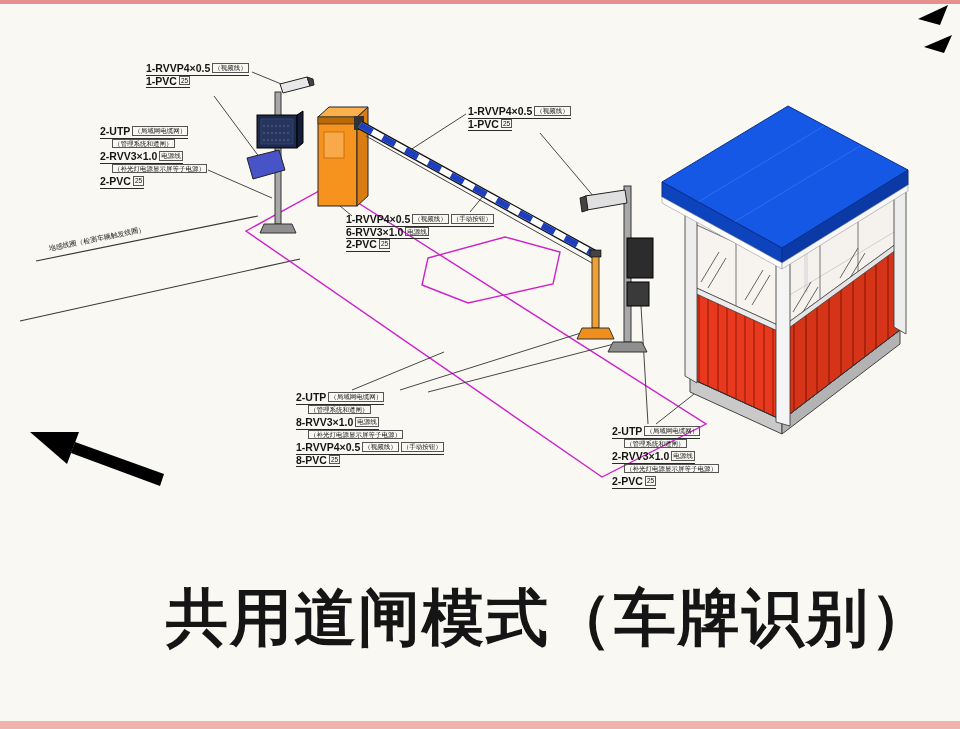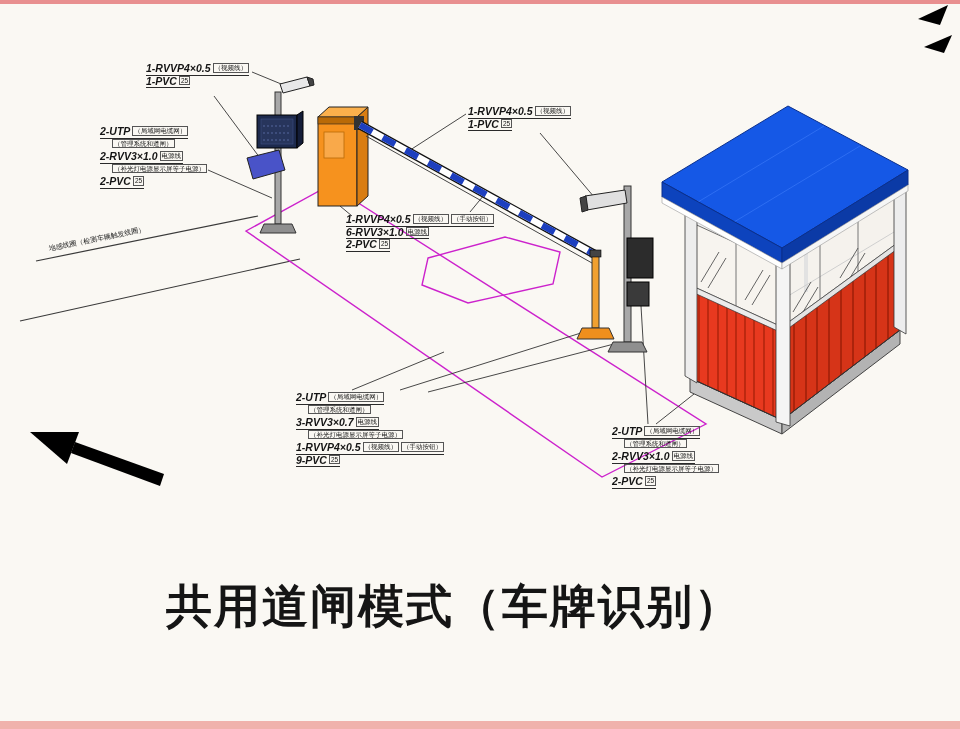--- a/index.html
+++ b/index.html
@@ -5,28 +5,28 @@
   html,body{margin:0;padding:0;background:#faf8f3;}
   .stage{position:relative;width:960px;height:729px;background:#faf8f3;overflow:hidden;
          font-family:"Liberation Sans",sans-serif;}
   .edge{position:absolute;left:0;width:100%;}
   .edge.top{top:0;height:4px;background:#e88f8f;}
   .edge.bottom{top:721px;height:8px;background:#f0b2ac;}
   svg.diagram{position:absolute;left:0;top:0;}
   .lbl{position:absolute;white-space:nowrap;color:#141414;}
   .ln{display:block;line-height:12.5px;height:12.5px;}
   .uw{display:inline-block;border-bottom:1px solid #2a2a2a;padding-bottom:0;}
-  .m{font-size:10.5px;font-weight:bold;letter-spacing:0;font-style:italic;}
+  .m{font-size:10.5px;font-weight:bold;letter-spacing:0;}
   .n{display:inline-block;font-size:6.5px;line-height:7.5px;border:1px solid #555;
      padding:0 1px;margin-left:2px;vertical-align:2px;}
   .sub{margin-left:10px;}
   .sub .n{border:1px solid #555;}
   .loop-lbl{position:absolute;left:48px;top:244px;font-size:7px;color:#222;
             transform:rotate(-11.5deg);transform-origin:left top;}
-  .title{position:absolute;left:166px;top:576px;font-size:46px;font-weight:bold;
+  .title{position:absolute;left:166px;top:576px;font-size:62px;font-weight:bold;
          color:#151515;letter-spacing:2px;}
 </style>
 </head>
 <body>
 
 <div class="stage">
 
   <div class="edge top"></div>
   <div class="edge bottom"></div>
 
@@ -207,24 +207,24 @@
   </div>
 
   <div class="lbl" style="left:468px;top:104px">
     <span class="ln"><span class="uw"><span class="m">1-RVVP4×0.5</span><span class="n">（视频线）</span></span></span>
     <span class="ln"><span class="uw"><span class="m">1-PVC</span><span class="n">25</span></span></span>
   </div>
 
   <div class="lbl" style="left:296px;top:390px">
     <span class="ln"><span class="uw"><span class="m">2-UTP</span><span class="n">（局域网电缆网）</span></span></span>
     <span class="ln sub"><span class="n">（管理系统和道闸）</span></span>
-    <span class="ln"><span class="uw"><span class="m">3-RVV3×0.7</span><span class="n">电源线</span></span></span>
+    <span class="ln"><span class="uw"><span class="m">8-RVV3×1.0</span><span class="n">电源线</span></span></span>
     <span class="ln sub"><span class="n">（补光灯电源显示屏等子电源）</span></span>
     <span class="ln"><span class="uw"><span class="m">1-RVVP4×0.5</span><span class="n">（视频线）</span><span class="n">（手动按钮）</span></span></span>
-    <span class="ln"><span class="uw"><span class="m">9-PVC</span><span class="n">25</span></span></span>
+    <span class="ln"><span class="uw"><span class="m">8-PVC</span><span class="n">25</span></span></span>
   </div>
 
   <div class="lbl" style="left:612px;top:424px">
     <span class="ln"><span class="uw"><span class="m">2-UTP</span><span class="n">（局域网电缆网）</span></span></span>
     <span class="ln sub"><span class="n">（管理系统和道闸）</span></span>
     <span class="ln"><span class="uw"><span class="m">2-RVV3×1.0</span><span class="n">电源线</span></span></span>
     <span class="ln sub"><span class="n">（补光灯电源显示屏等子电源）</span></span>
     <span class="ln"><span class="uw"><span class="m">2-PVC</span><span class="n">25</span></span></span>
   </div>
 

